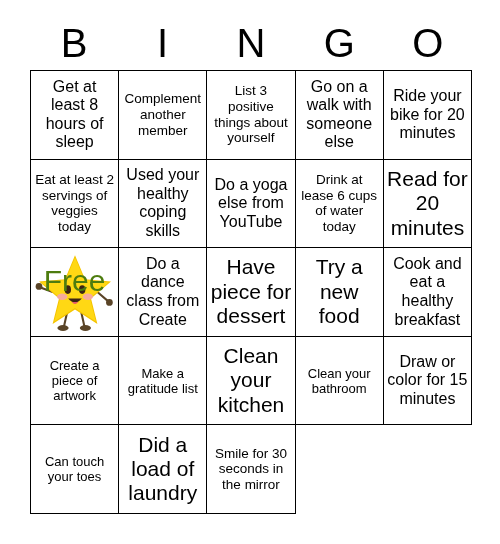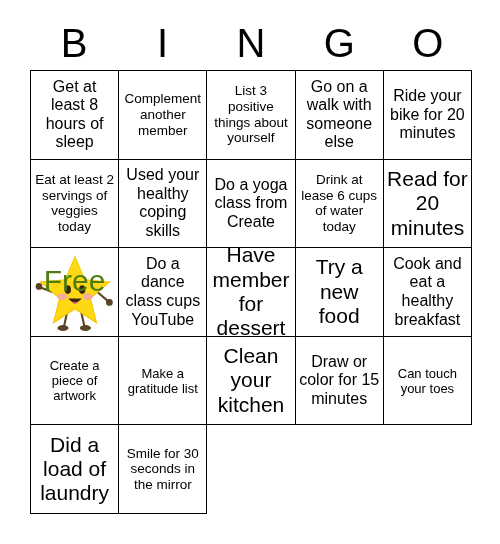--- a/index.html
+++ b/index.html
@@ -148,21 +148,21 @@
       <div class="cell sz-md">
         <span class="cell-text">Ride your bike for 20 minutes</span>
       </div>
       <div class="cell sz-sm">
         <span class="cell-text">Eat at least 2 servings of veggies today</span>
       </div>
       <div class="cell sz-md">
         <span class="cell-text">Used your healthy coping skills</span>
       </div>
       <div class="cell sz-md">
-        <span class="cell-text">Do a yoga class from Create</span>
+        <span class="cell-text">Do a yoga else from YouTube</span>
       </div>
       <div class="cell sz-sm">
         <span class="cell-text">Drink at lease 6 cups of water today</span>
       </div>
       <div class="cell sz-xl">
         <span class="cell-text">Read for 20 minutes</span>
       </div>
       <div class="cell free-cell">
         <div class="free-wrap">
           <svg class="free-star-svg" viewBox="0 0 100 100">
@@ -182,40 +182,43 @@
             <ellipse cx="66" cy="56" rx="6.5" ry="4" fill="#f6a3b4" opacity="0.85"></ellipse>
             <ellipse cx="41" cy="47" rx="4" ry="5.4" fill="#3b2314"></ellipse>
             <ellipse cx="59" cy="47" rx="4" ry="5.4" fill="#3b2314"></ellipse>
             <path d="M41.5 58 Q50 68 58.5 58 Z" fill="#3b2314"></path>
             <path d="M46 62.5 Q50 67.5 54 62.5 Z" fill="#e4596a"></path>
           </svg>
           <span class="free-label">Free</span>
         </div>
       </div>
       <div class="cell sz-md">
-        <span class="cell-text">Do a dance class cups YouTube</span>
-      </div>
-      <div class="cell sz-xl">
-        <span class="cell-text">Have member for dessert</span>
+        <span class="cell-text">Do a dance class from Create</span>
+      </div>
+      <div class="cell sz-xl">
+        <span class="cell-text">Have piece for dessert</span>
       </div>
       <div class="cell sz-xl">
         <span class="cell-text">Try a new food</span>
       </div>
       <div class="cell sz-md">
         <span class="cell-text">Cook and eat a healthy breakfast</span>
       </div>
       <div class="cell sz-lg">
         <span class="cell-text">Create a piece of artwork</span>
       </div>
       <div class="cell sz-lg">
         <span class="cell-text">Make a gratitude list</span>
       </div>
       <div class="cell sz-xl">
         <span class="cell-text">Clean your kitchen</span>
       </div>
+      <div class="cell sz-lg">
+        <span class="cell-text">Clean your bathroom</span>
+      </div>
       <div class="cell sz-md">
         <span class="cell-text">Draw or color for 15 minutes</span>
       </div>
       <div class="cell sz-lg">
         <span class="cell-text">Can touch your toes</span>
       </div>
       <div class="cell sz-xl">
         <span class="cell-text">Did a load of laundry</span>
       </div>
       <div class="cell sz-sm">

